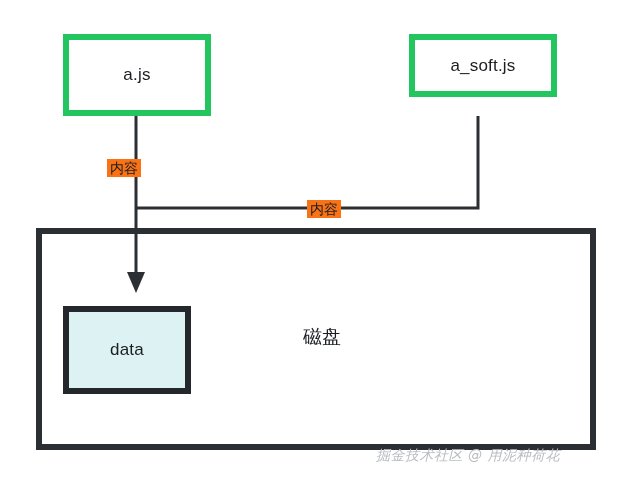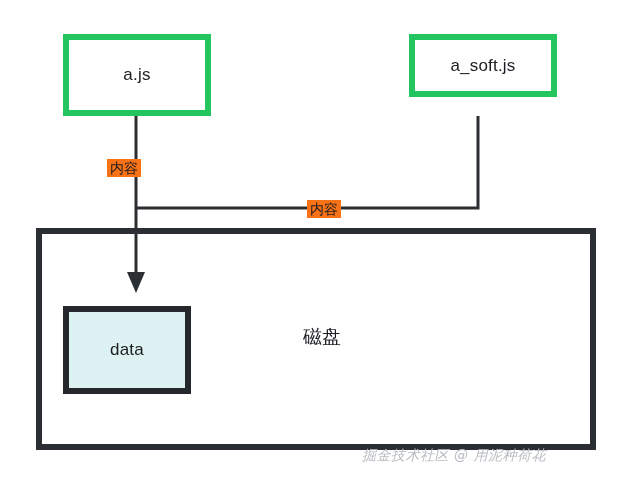--- a/index.html
+++ b/index.html
@@ -70,21 +70,21 @@
     line-height: 1;
     padding: 2px 3px;
     font-family: "DejaVu Sans", "Liberation Sans", sans-serif;
     white-space: nowrap;
   }
   #edge-label-1 { left: 107px; top: 159px; }
   #edge-label-2 { left: 307px; top: 200px; }
 
   .watermark {
     position: absolute;
-    left: 362px;
+    left: 376px;
     top: 447px;
     font-size: 14px;
     color: #b9bcc1;
     white-space: nowrap;
     font-family: "DejaVu Sans", "Liberation Sans", sans-serif;
     font-style: italic;
     letter-spacing: 0.5px;
   }
 </style>
 </head>

